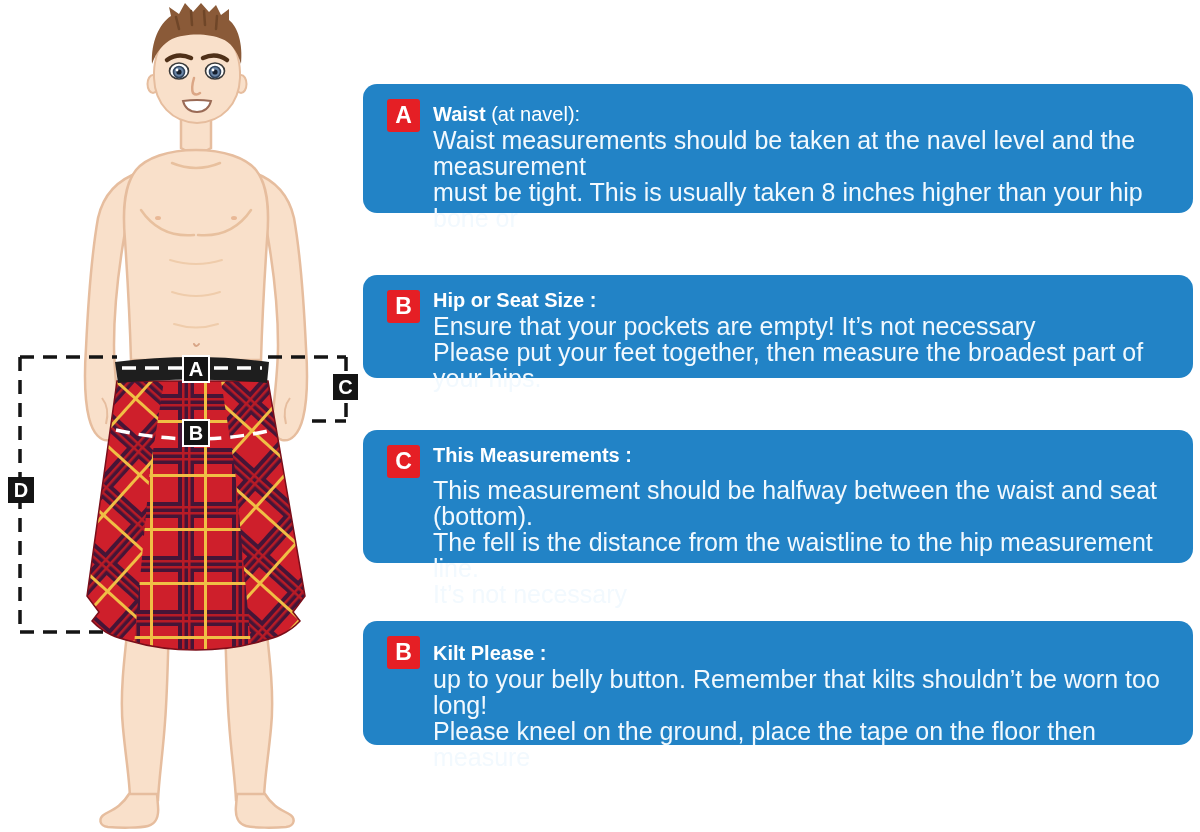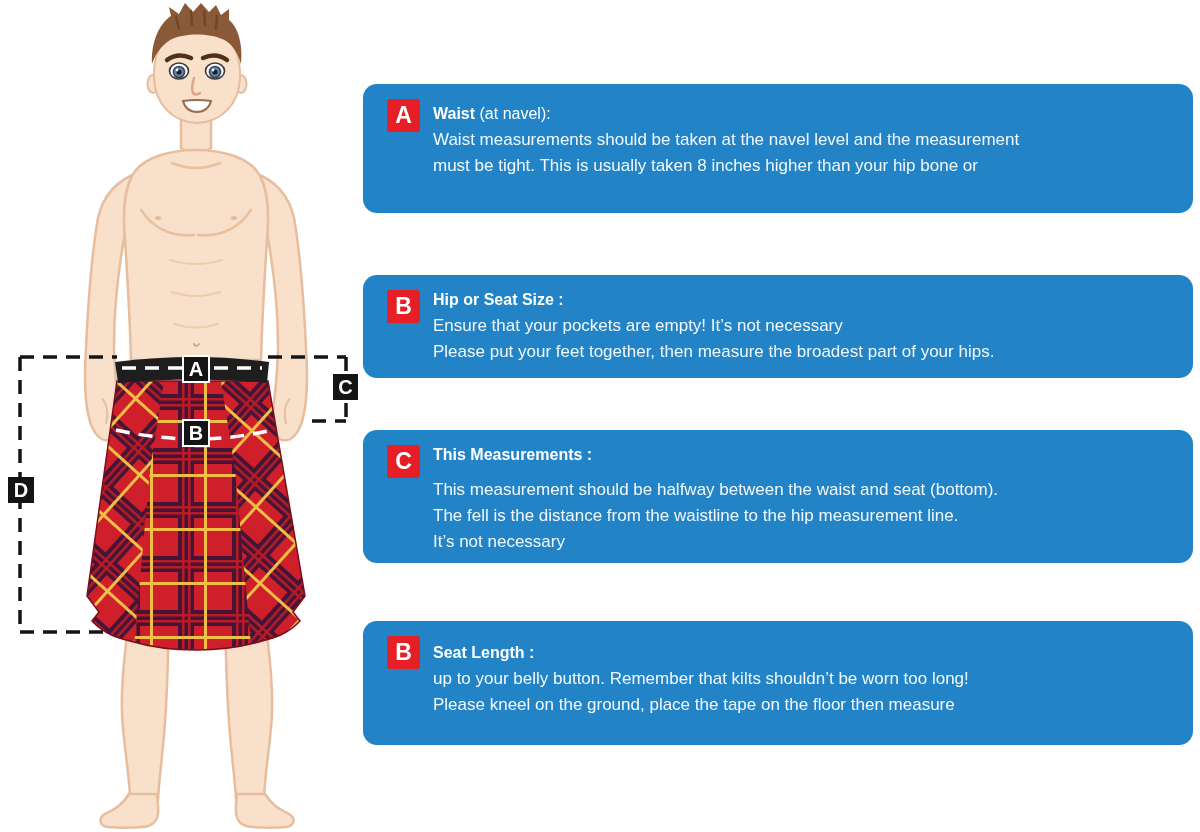--- a/index.html
+++ b/index.html
@@ -6,24 +6,24 @@
   #stage{position:relative;width:1200px;height:832px;background:#ffffff;overflow:hidden;
          font-family:"Liberation Sans",sans-serif;}
   #figure-svg{position:absolute;left:0;top:0;}
 
   .info-box{position:absolute;left:363px;width:830px;background:#2283c6;border-radius:14px;
             box-sizing:border-box;color:#fff;}
   .badge{position:absolute;left:24px;top:15px;width:33px;height:33px;background:#e51f25;
          border-radius:3px;display:flex;align-items:center;justify-content:center;
          font-size:23px;font-weight:bold;color:#ffffff;}
   .content{margin-left:70px;margin-right:16px;}
-  .box-title{font-size:16px;line-height:26px;color:#ffffff;}
+  .box-title{font-size:20px;line-height:26px;color:#ffffff;}
   .box-title .tb{font-weight:bold;}
   .box-title .tr{font-weight:normal;}
-  .box-line{font-size:17px;line-height:26px;color:#f2f9fe;}
+  .box-line{font-size:25px;line-height:26px;color:#f2f9fe;}
   #box1{top:84px;height:129px;padding-top:17px;}
   #box2{top:275px;height:103px;padding-top:12px;}
   #box3{top:430px;height:133px;padding-top:12px;}
   #box3 .box-title{margin-bottom:9px;}
   #box4{top:621px;height:124px;padding-top:19px;}
 </style>
 </head>
 <body>
 
 <div id="stage">
@@ -211,19 +211,19 @@
       <div class="box-title"><span class="tb">This Measurements :</span><span class="tr"></span></div>
       <div class="box-line">This measurement should be halfway between the waist and seat (bottom).</div>
       <div class="box-line">The fell is the distance from the waistline to the hip measurement line.</div>
       <div class="box-line">It’s not necessary</div>
     </div>
   </div>
 
   <div id="box4" class="info-box">
     <div class="badge">B</div>
     <div class="content">
-      <div class="box-title"><span class="tb">Seat Length :</span><span class="tr"></span></div>
+      <div class="box-title"><span class="tb">Kilt Please :</span><span class="tr"></span></div>
       <div class="box-line">up to your belly button. Remember that kilts shouldn’t be worn too long!</div>
       <div class="box-line">Please kneel on the ground, place the tape on the floor then measure</div>
     </div>
   </div>
 
 </div>
 
 </body></html>

